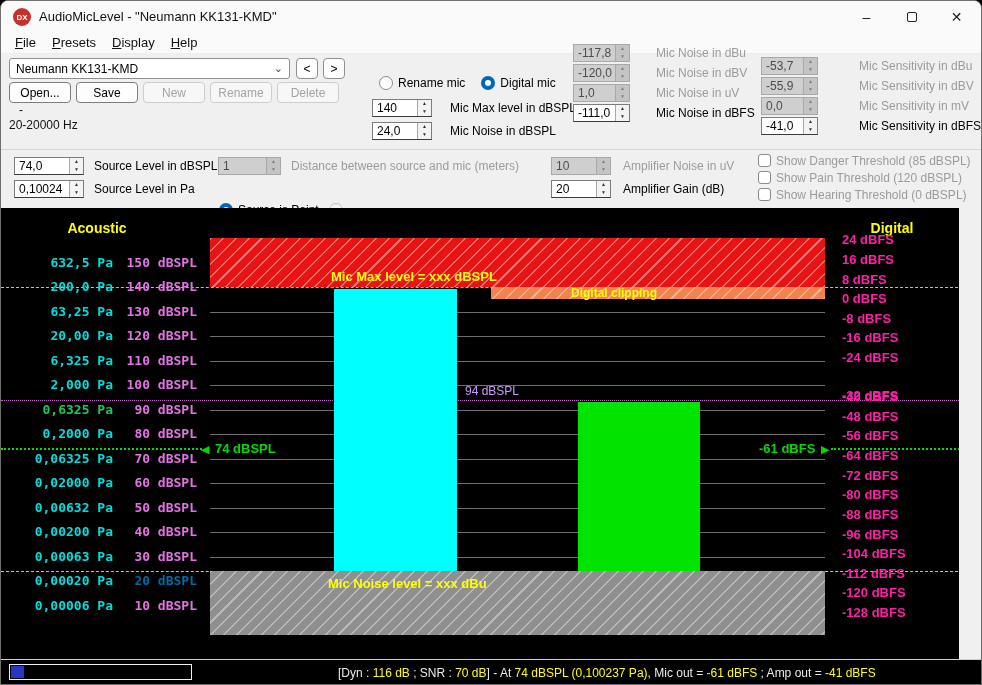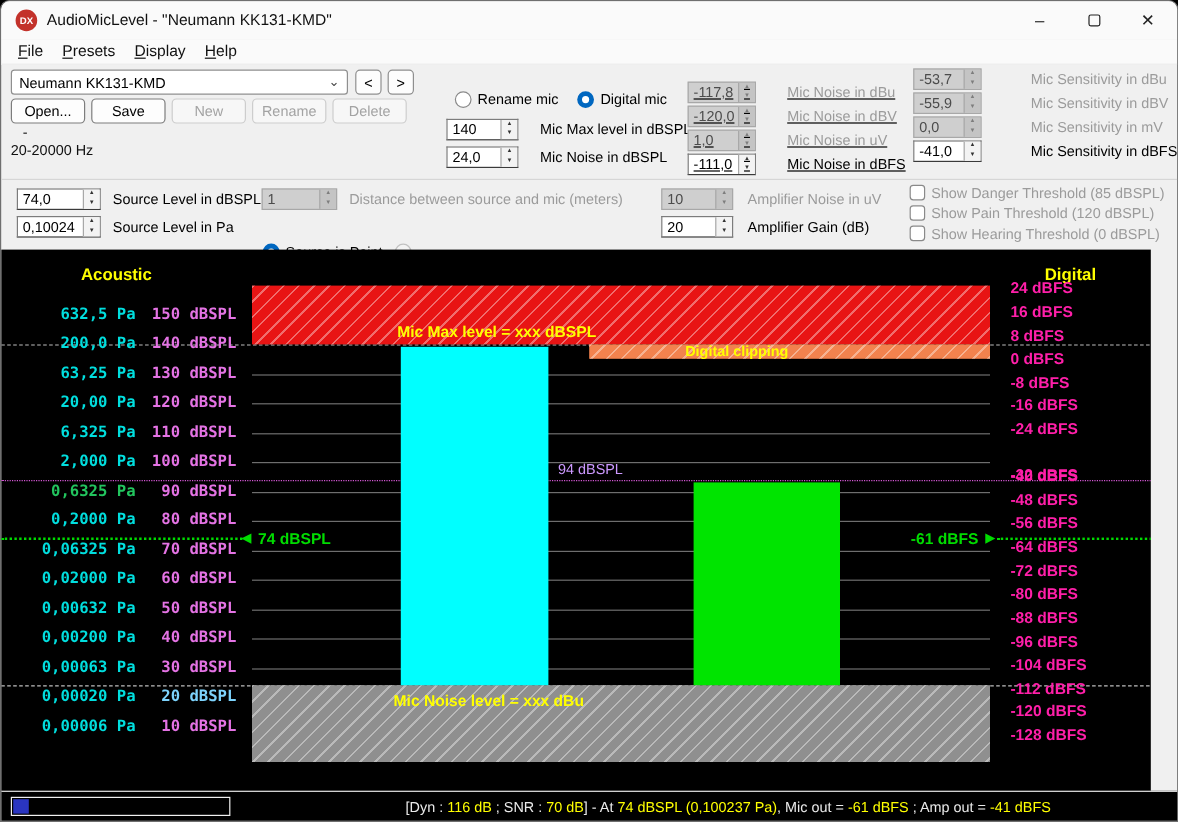--- a/index.html
+++ b/index.html
@@ -56,21 +56,21 @@
   .spinbox.disabled { background:#cfcfcf; border-color:#a8a8a8; }
   .spin-value { flex:1; font-size:12px; padding:1px 4px 0 4px; color:#000; overflow:hidden; white-space:nowrap; }
   .spinbox.disabled .spin-value { color:#4c4c4c; }
   .spin-arrows { width:14px; display:flex; flex-direction:column; border-left:1px solid #a8a8a8; background:#f3f3f3; }
   .spinbox.disabled .spin-arrows { background:#c4c4c4; }
   .spin-arrow { flex:1; font-size:5px; line-height:7px; text-align:center; color:#333; }
   .spinbox.disabled .spin-arrow { color:#7d7d7d; }
   .spin-label { font-size:12px; color:#000; white-space:nowrap; }
   .spin-label.gray { color:#9b9b9b; }
   #mic-left-col { left:371px; top:98px; gap:5px; }
-  #noise-col { left:572px; top:67px; gap:2px;text-decoration:underline; }
+  #noise-col { left:572px; top:43px; gap:2px; }
   #sens-col { left:760px; top:56px; gap:2px; }
   #source-col { left:13px; top:156px; gap:5px; }
   #distance-col { left:217px; top:156px; gap:0; }
   #amp-col { left:550px; top:156px; gap:5px; }
   
   .radio-group { position:absolute; display:flex; }
   #mic-radios { left:378px; top:75px; gap:16px; }
   #source-radios { left:218px; top:179px; gap:10px; }
   .radio-item { display:flex; align-items:center; gap:5px; }
   .radio { width:14px; height:14px; border-radius:50%; background:#fff; border:1px solid #8a8a8a; }
@@ -397,21 +397,21 @@
       <div class="left-row" style="top: 120px;"><span class="left-pa" style="color: rgb(0, 222, 222);">20,00 Pa</span><span class="left-db" style="color: rgb(228, 115, 228);">120 dBSPL</span></div>
       <div class="left-row" style="top: 145px;"><span class="left-pa" style="color: rgb(0, 222, 222);">6,325 Pa</span><span class="left-db" style="color: rgb(228, 115, 228);">110 dBSPL</span></div>
       <div class="left-row" style="top: 169px;"><span class="left-pa" style="color: rgb(0, 222, 222);">2,000 Pa</span><span class="left-db" style="color: rgb(228, 115, 228);">100 dBSPL</span></div>
       <div class="left-row" style="top: 194px;"><span class="left-pa" style="color: #22c55e;">0,6325 Pa</span><span class="left-db" style="color: rgb(228, 115, 228);">90 dBSPL</span></div>
       <div class="left-row" style="top: 218px;"><span class="left-pa" style="color: rgb(0, 222, 222);">0,2000 Pa</span><span class="left-db" style="color: rgb(228, 115, 228);">80 dBSPL</span></div>
       <div class="left-row" style="top: 243px;"><span class="left-pa" style="color: rgb(0, 222, 222);">0,06325 Pa</span><span class="left-db" style="color: rgb(228, 115, 228);">70 dBSPL</span></div>
       <div class="left-row" style="top: 267px;"><span class="left-pa" style="color: rgb(0, 222, 222);">0,02000 Pa</span><span class="left-db" style="color: rgb(228, 115, 228);">60 dBSPL</span></div>
       <div class="left-row" style="top: 292px;"><span class="left-pa" style="color: rgb(0, 222, 222);">0,00632 Pa</span><span class="left-db" style="color: rgb(228, 115, 228);">50 dBSPL</span></div>
       <div class="left-row" style="top: 316px;"><span class="left-pa" style="color: rgb(0, 222, 222);">0,00200 Pa</span><span class="left-db" style="color: rgb(228, 115, 228);">40 dBSPL</span></div>
       <div class="left-row" style="top: 341px;"><span class="left-pa" style="color: rgb(0, 222, 222);">0,00063 Pa</span><span class="left-db" style="color: rgb(228, 115, 228);">30 dBSPL</span></div>
-      <div class="left-row" style="top: 365px;"><span class="left-pa" style="color: rgb(0, 222, 222);">0,00020 Pa</span><span class="left-db" style="color: #7dd3fc;">20 dBSPL</span></div>
+      <div class="left-row" style="top: 365px;"><span class="left-pa" style="color: rgb(0, 222, 222);">0,00020 Pa</span><span class="left-db" style="color: #0369a1;">20 dBSPL</span></div>
       <div class="left-row" style="top: 390px;"><span class="left-pa" style="color: rgb(0, 222, 222);">0,00006 Pa</span><span class="left-db" style="color: rgb(228, 115, 228);">10 dBSPL</span></div>
       <div class="right-row" style="top: 24px; color: rgb(255, 31, 169);">24 dBFS</div>
       <div class="right-row" style="top: 44px; color: rgb(255, 31, 169);">16 dBFS</div>
       <div class="right-row" style="top: 64px; color: rgb(255, 31, 169);">8 dBFS</div>
       <div class="right-row" style="top: 83px; color: rgb(255, 31, 169);">0 dBFS</div>
       <div class="right-row" style="top: 103px; color: rgb(255, 31, 169);">-8 dBFS</div>
       <div class="right-row" style="top: 122px; color: rgb(255, 31, 169);">-16 dBFS</div>
       <div class="right-row" style="top: 142px; color: rgb(255, 31, 169);">-24 dBFS</div>
       <div class="right-row" style="top: 180px; color: rgb(255, 31, 169);">-32 dBFS</div>
       <div class="right-row" style="top: 181px; color: rgb(255, 31, 169);">-40 dBFS</div>

